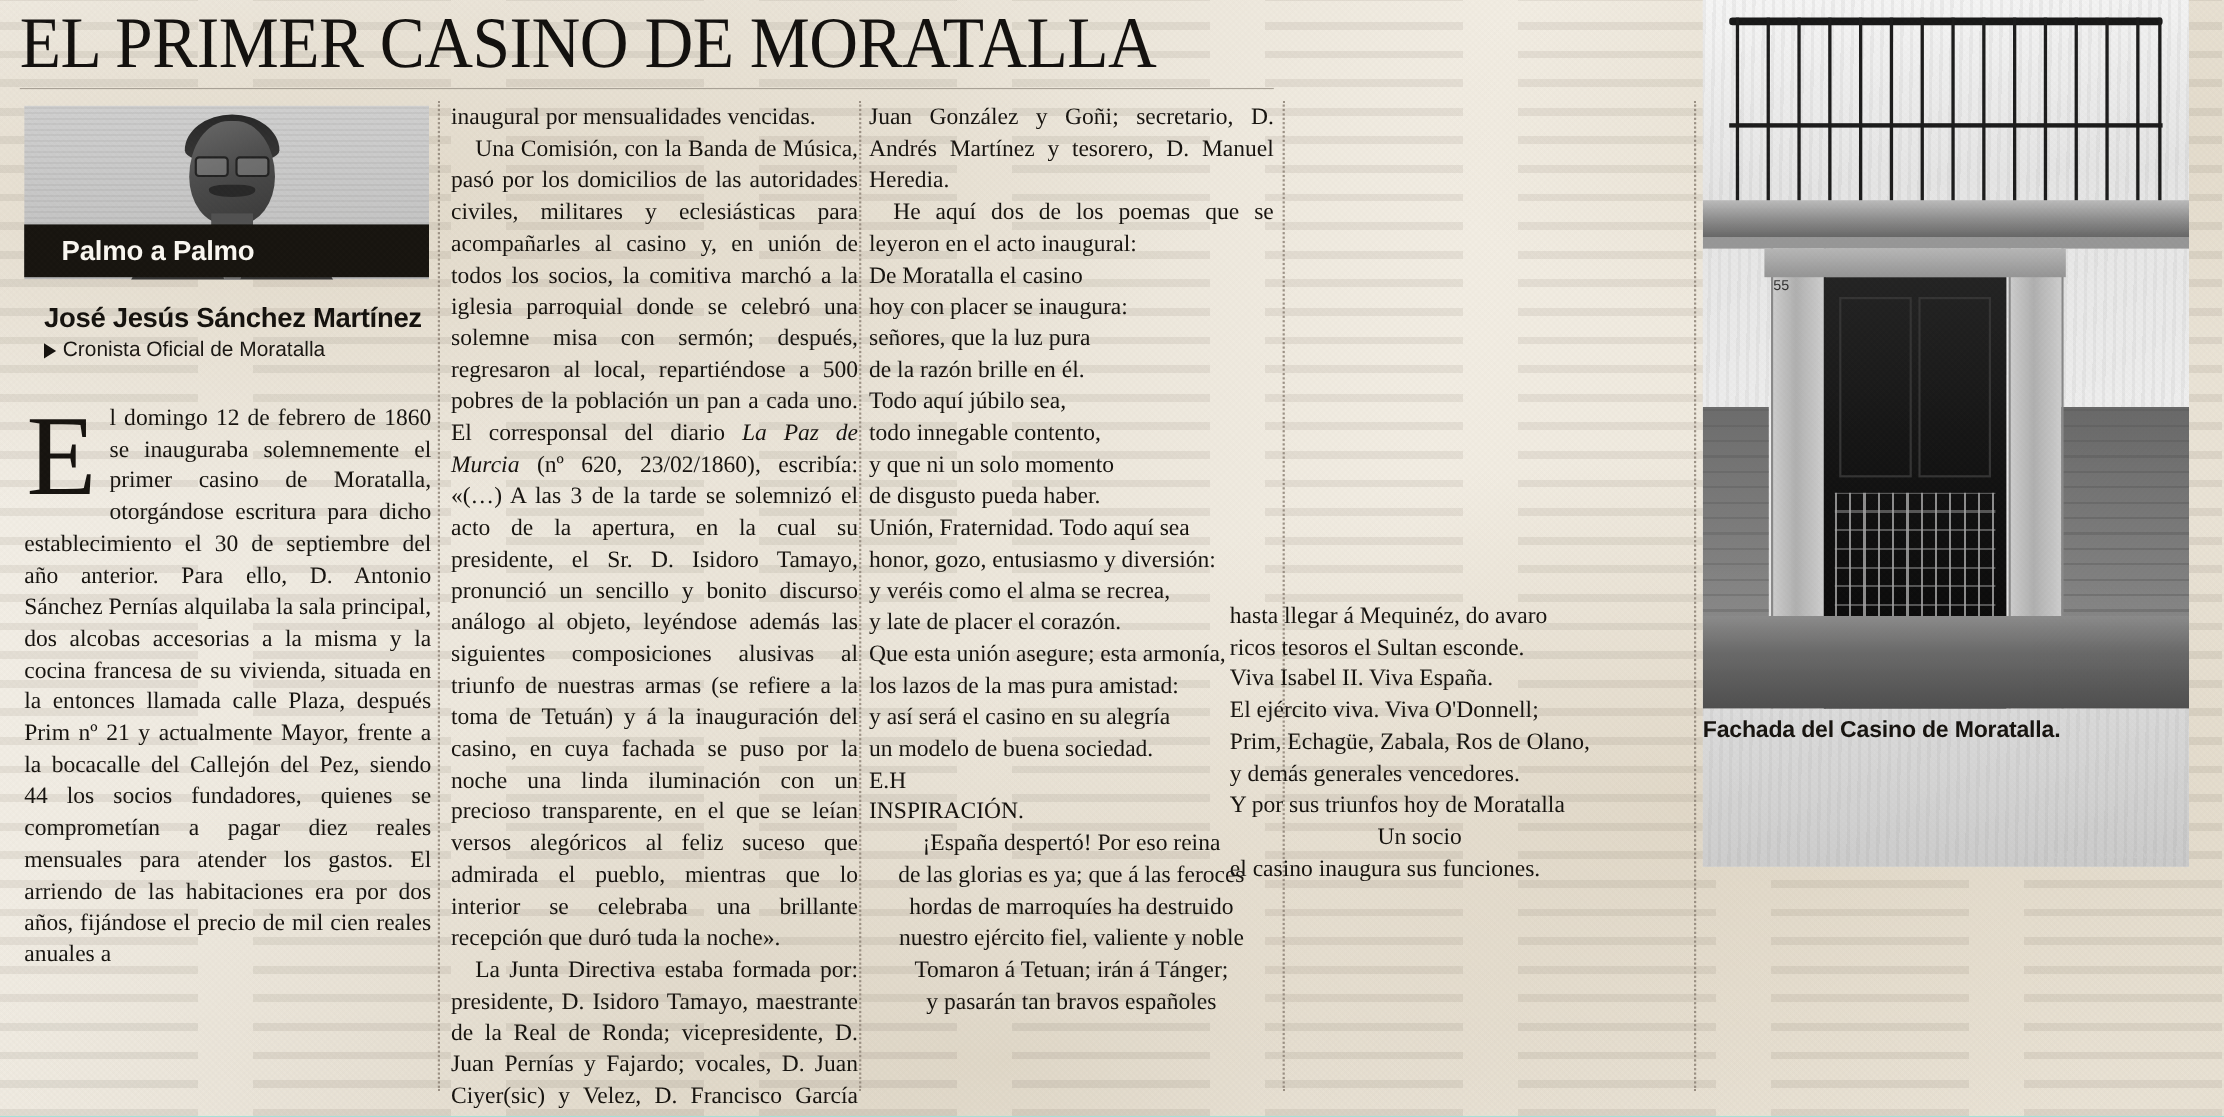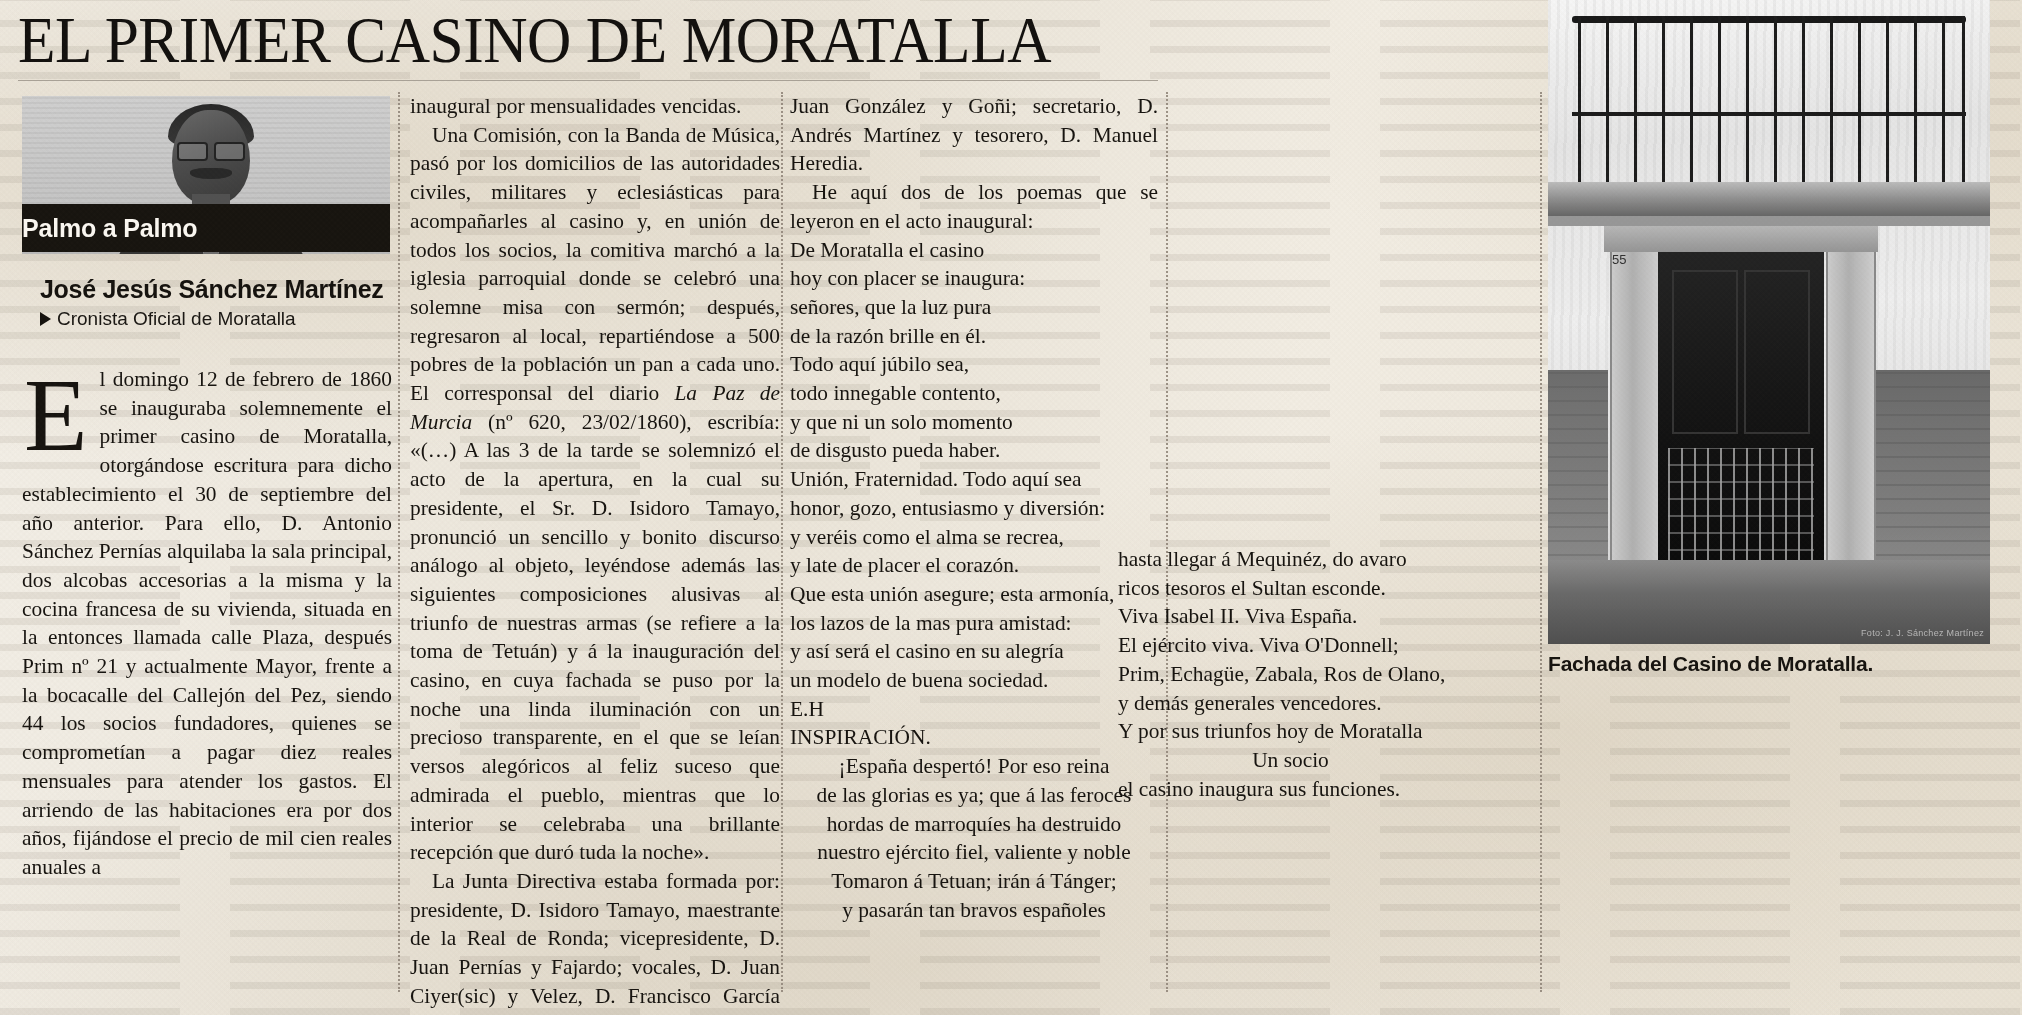--- a/index.html
+++ b/index.html
@@ -206,21 +206,21 @@
     margin-top: -50px;
     display: flex;
     align-items: center;
   }
   .tagband span {
     color: #fbf8f2;
     font-family: "Liberation Sans", sans-serif;
     font-weight: 700;
     font-size: 25px;
     letter-spacing: -0.2px;
-    margin-left: 0;
+    margin-left: 34px;
   }
   .author-name {
     margin-top: 23px;
     margin-left: 18px;
     font-family: "Liberation Sans", sans-serif;
     font-weight: 700;
     font-size: 25px;
     color: #15120e;
     letter-spacing: -0.3px;
   }
@@ -251,21 +251,21 @@
     padding: 8px 12px 0 2px;
     color: #16130f;
   }
 
   
   .photo {
     position: absolute;
     left: 1548px;
     top: 0px;
     width: 442px;
-    height: 644px;
+    height: 788px;
     overflow: hidden;
     filter: grayscale(1) contrast(1.06);
     background: linear-gradient(180deg,#e9e5dc 0%, #d9d4c9 100%);
   }
   .photo .wall {
     position: absolute; inset: 0;
     background:
       repeating-linear-gradient(91deg, rgba(150,145,135,.10) 0 3px, rgba(0,0,0,0) 3px 9px),
       linear-gradient(176deg, #f2efe8 0%, #e3dfd5 22%, #ece8e0 48%, #ddd8cd 78%, #cbc6bb 100%);
   }

